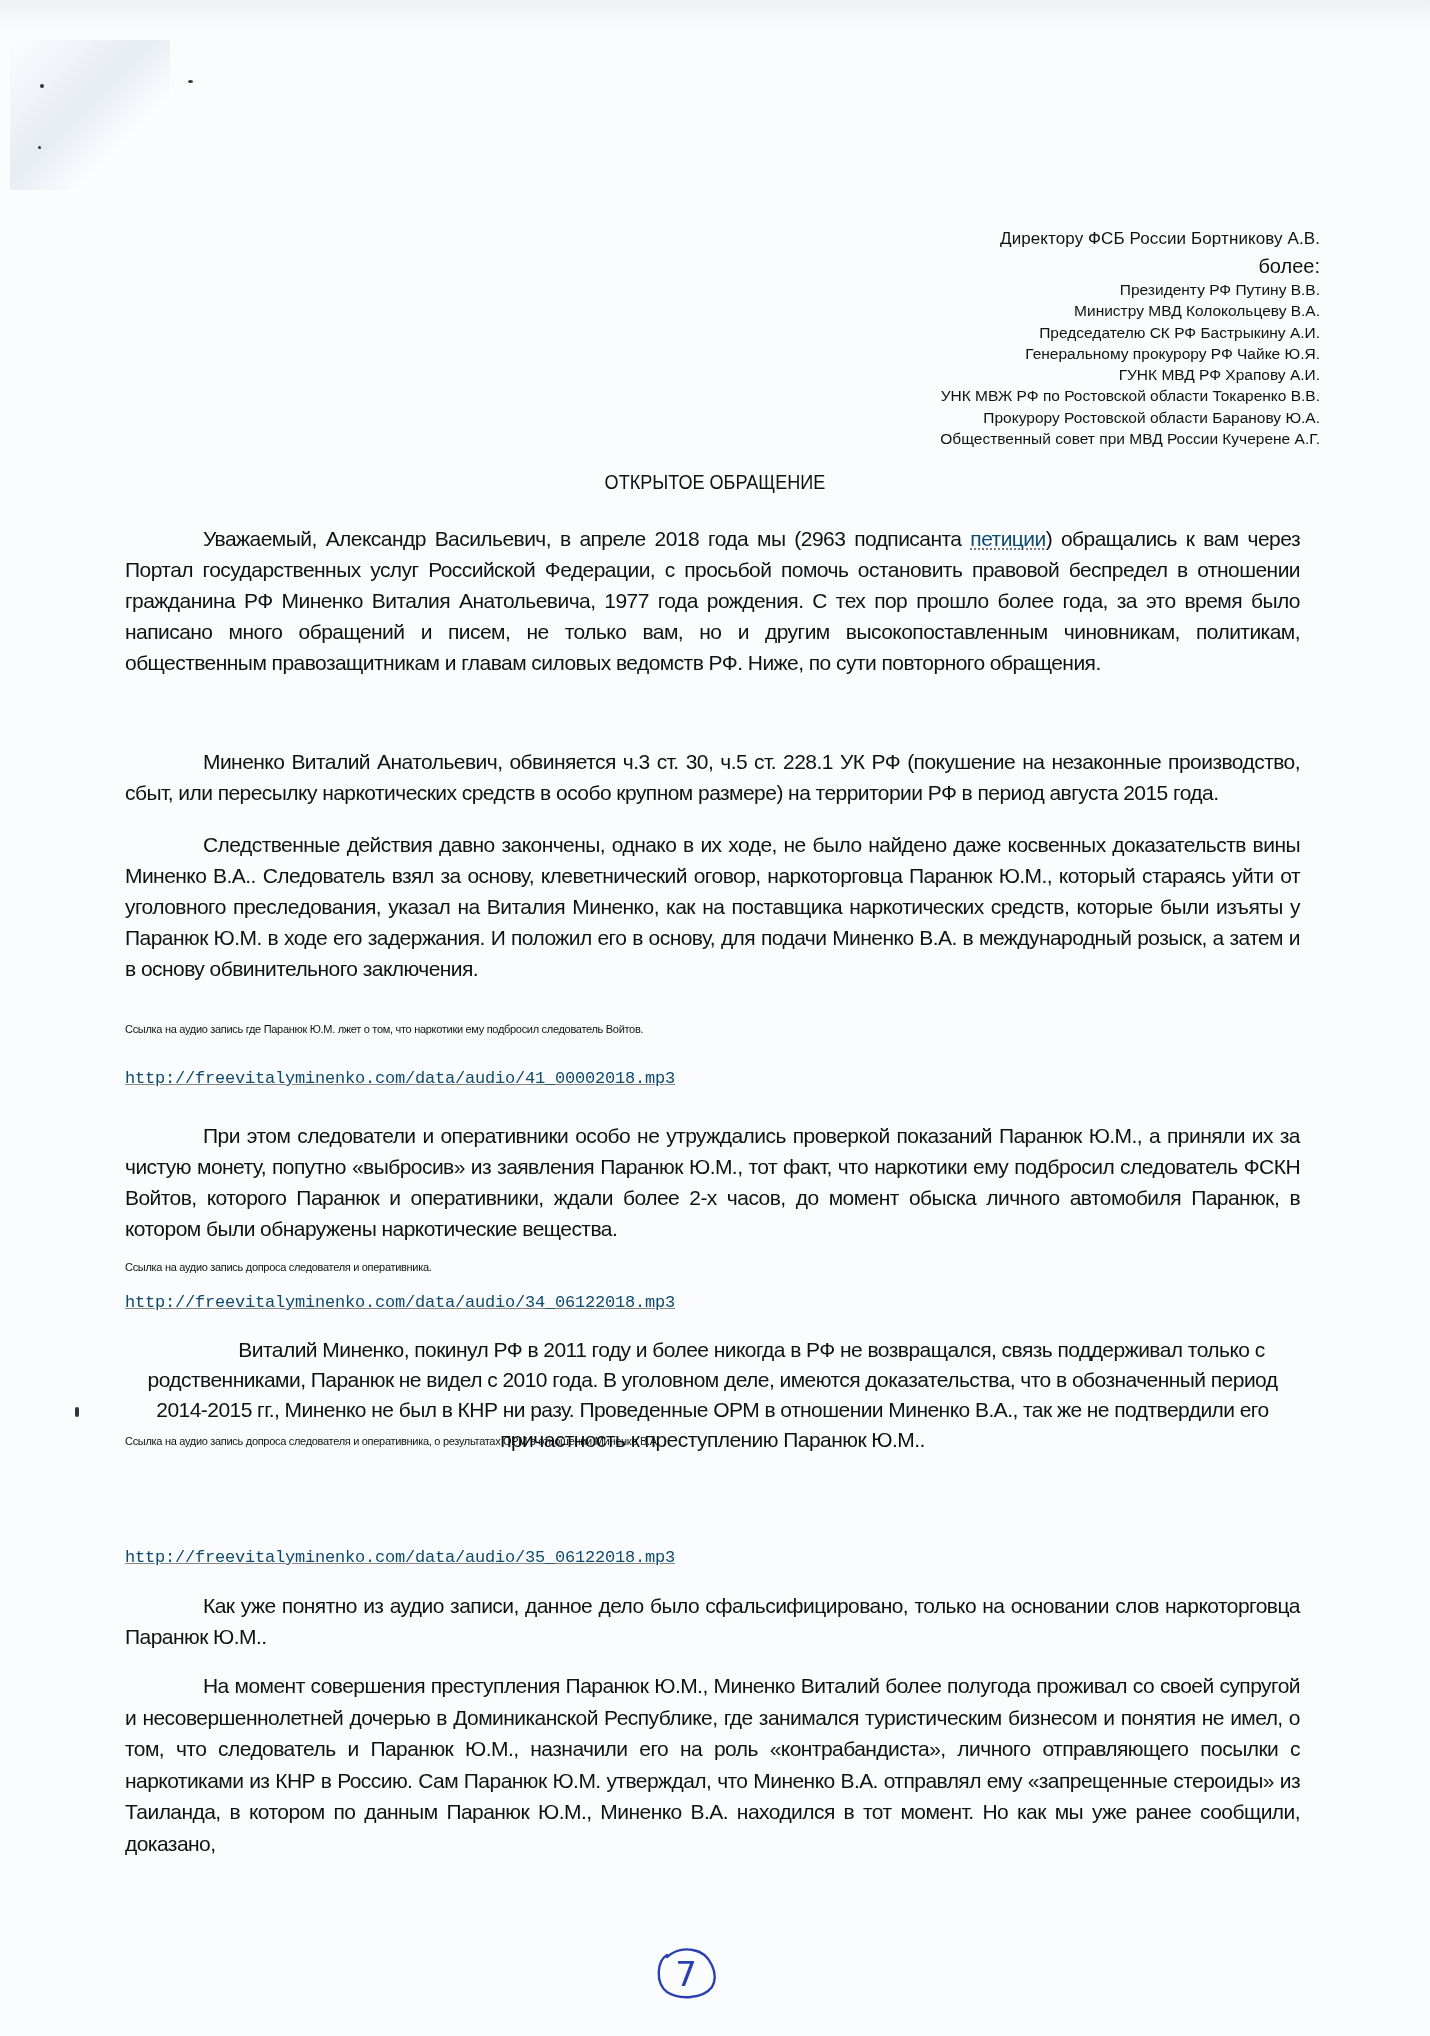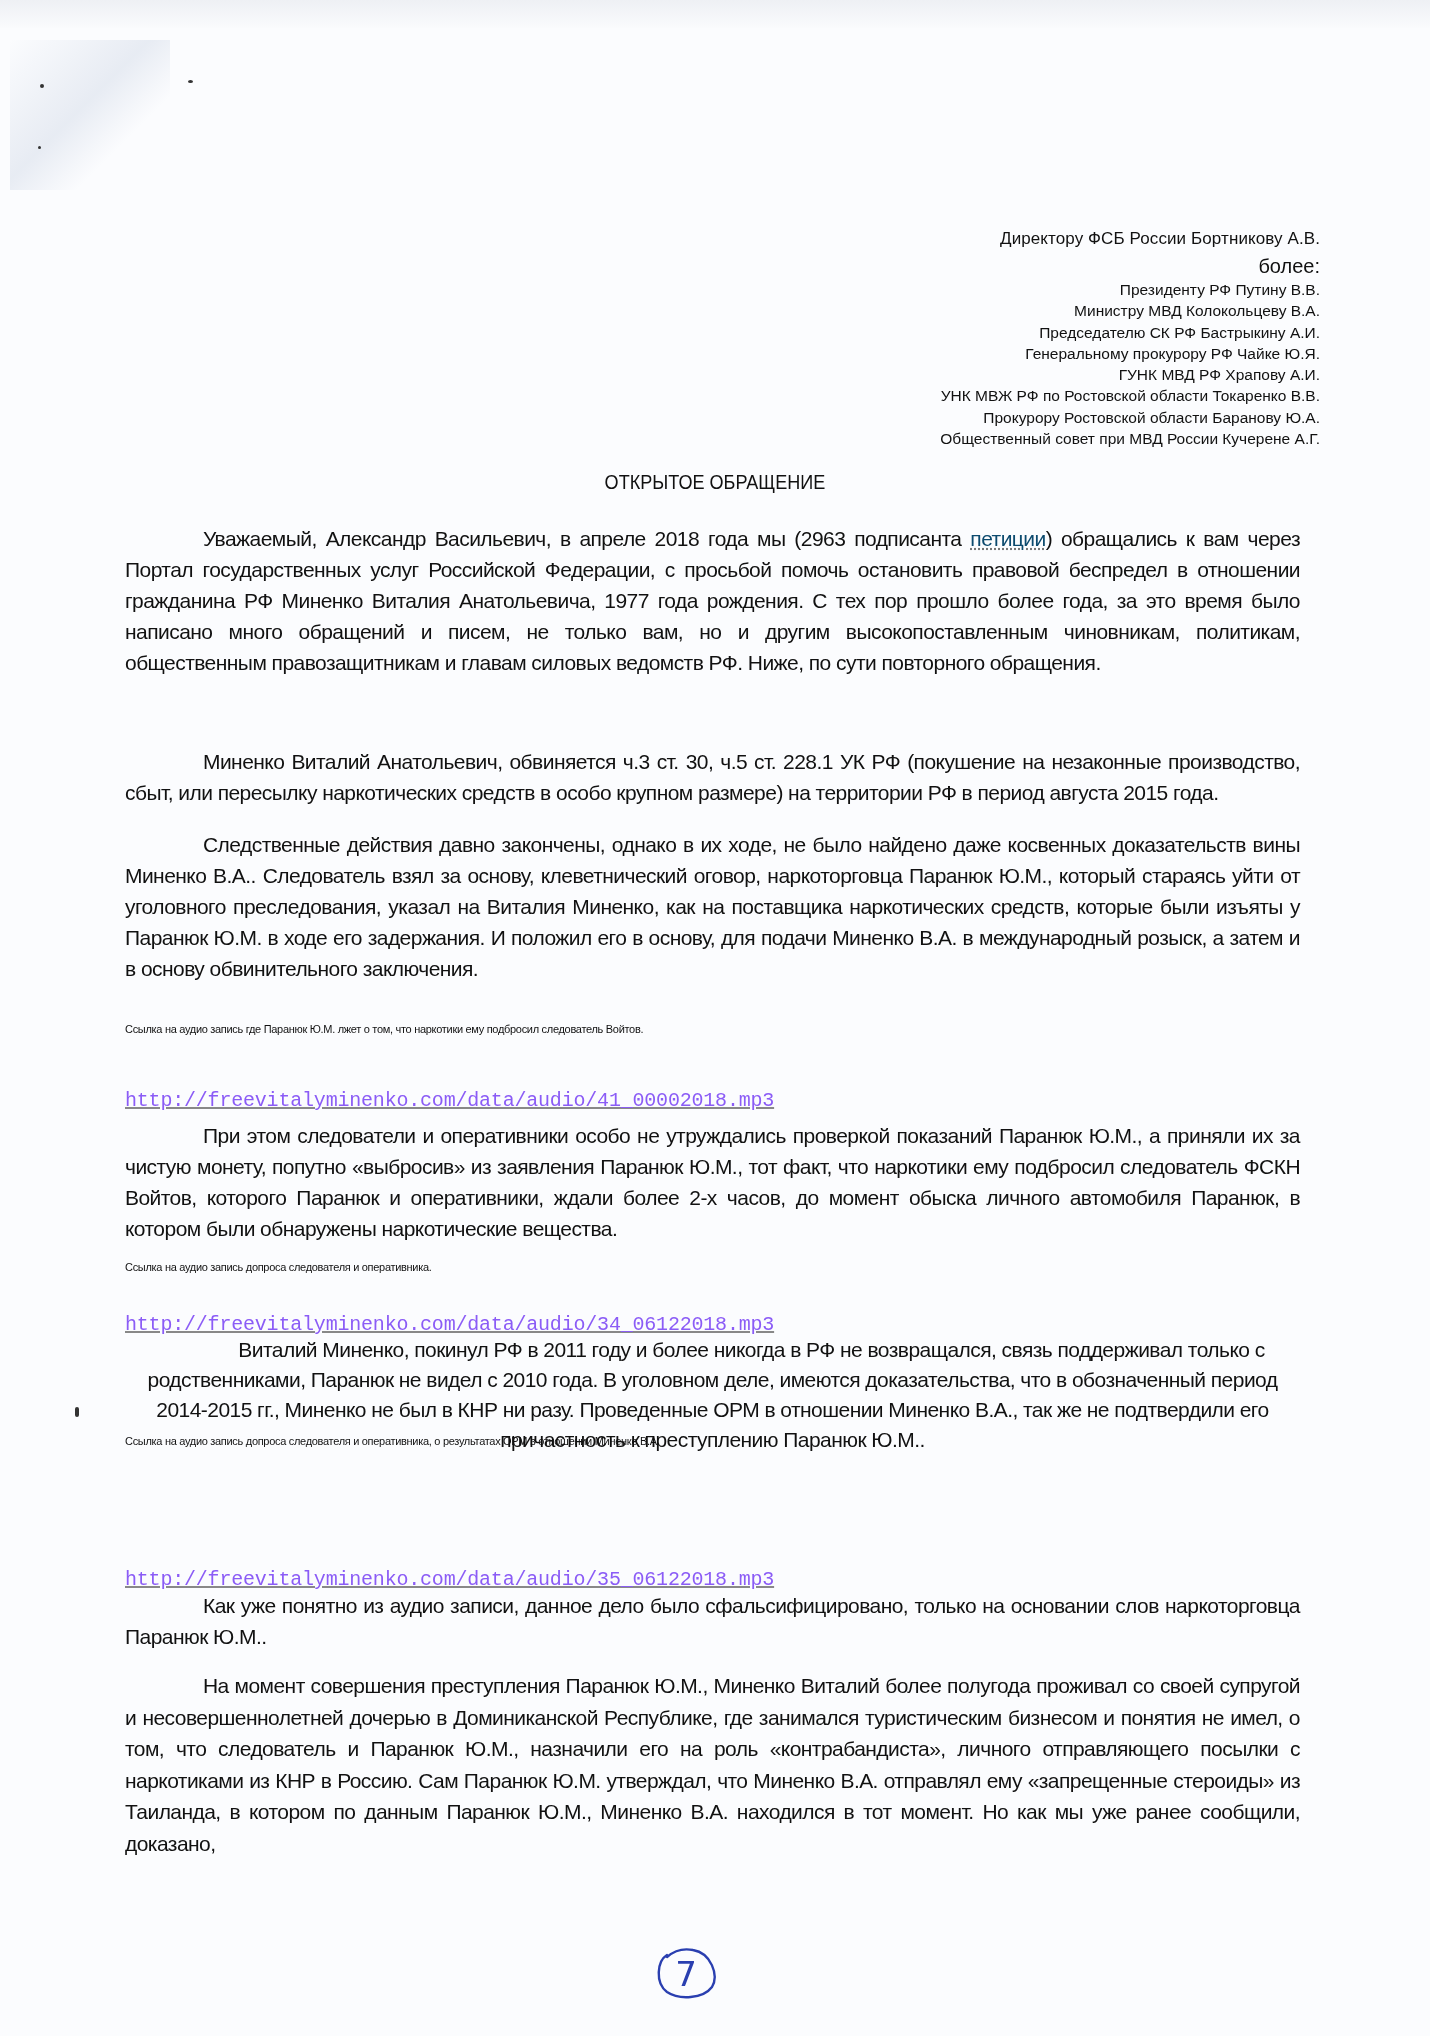--- a/index.html
+++ b/index.html
@@ -42,23 +42,22 @@
     position: absolute; left: 0; width: 1175px;
     font-size: 21px; line-height: 31px; text-align: justify;
     text-indent: 78px; letter-spacing: -0.55px; word-spacing: 0px;
   }
   .para.left { text-align: center; }
   .note {
     position: absolute; left: 0; font-size: 11px; line-height: 20px; letter-spacing: -0.3px;
   }
   .link {
     position: absolute; left: 0; font-family: "Liberation Mono", monospace;
-    font-size: 20px; color: #8b5cf6; text-decoration: underline; text-decoration-color: #888;
+    font-size: 17px; color: #0c4a6e; text-decoration: underline; text-decoration-color: #888;
     letter-spacing: -0.2px;
-    margin-top: 20px;
   }
   .petition { color: #0c4a6e; text-decoration: underline dotted; text-decoration-color: #777; }
   .page-num {
     position: absolute; left: 653px; top: 1945px; width: 66px; height: 56px;
   }
 </style>
 </head>
 <body>
 
 <div class="scan-edge"></div>

